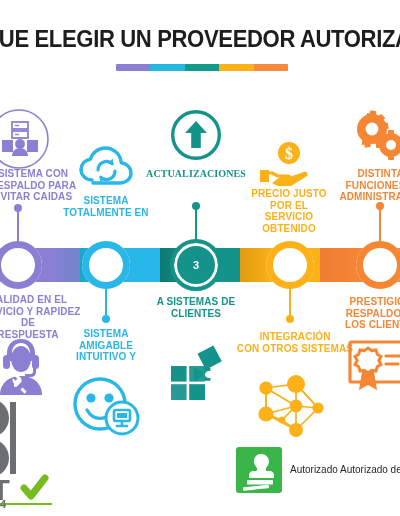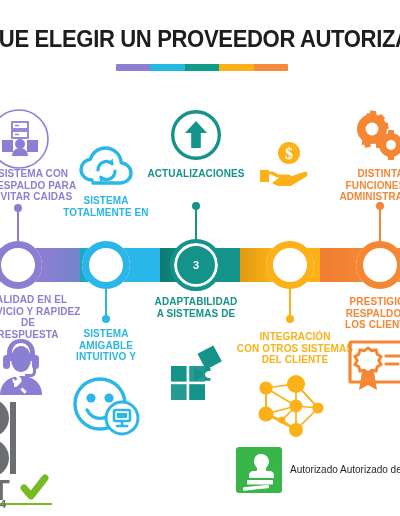--- a/index.html
+++ b/index.html
@@ -144,32 +144,37 @@
     <div>SISTEMA</div>
     <div>TOTALMENTE EN</div>
   </div>
 
   <div class="icon" style="left:171px;top:110px;">
     <svg width="50" height="50" viewBox="0 0 50 50">
       <circle cx="25" cy="25" r="23.3" fill="none" stroke="#14938a" stroke-width="3.4"></circle>
       <path d="M25 11l11 12h-6.2v15h-9.6V23H14z" fill="#14938a"></path>
     </svg>
   </div>
-  <div class="lbl" style="left:143px;top:168px;width:106px;color:#14938a;">
+  <div class="lbl" style="left:143px;top:168px;width:106px;color:#14938a;font-family:Liberation Serif, serif;">
     <div>ACTUALIZACIONES</div>
   </div>
 
   <div class="icon" style="left:258px;top:140px;">
     <svg width="62" height="48" viewBox="0 0 62 48">
       <circle cx="31" cy="13" r="11" fill="#fbb117"></circle>
       <text x="31" y="19" text-anchor="middle" font-family="Liberation Serif, serif" font-size="16" font-weight="bold" fill="#ffffff">$</text>
       <path d="M4 33h10l6 3h10c2.6 0 3.4 3.4.6 3.9l-8.6.6" fill="none" stroke="#fbb117" stroke-width="3.2" stroke-linecap="round" stroke-linejoin="round"></path>
       <path d="M2 30h9v12H2z" fill="#fbb117"></path>
       <path d="M22 37h9l15-5c3-1 5 2.6 2.4 4.4L33 46H20l-6-3" fill="#fbb117"></path>
     </svg>
+  </div>
+  <div class="lbl" style="left:238px;top:188px;width:102px;color:#fbb117;">
+    <div>PRECIO JUSTO</div>
+    <div>POR EL</div>
+    <div>SERVICIO OBTENIDO</div>
   </div>
 
   <div class="icon" style="left:345px;top:105px;">
     <svg width="72" height="62" viewBox="0 0 72 62">
       <g fill="#f58634">
         <path d="M22 8l2.6.5.9-3.3 5.8 1.1-.2 3.4 2.4 1.3 2.5-2.3 4.2 4.2-2.3 2.5 1.3 2.4 3.4-.2 1.1 5.8-3.3.9.5 2.6-3.3.9-.5 2.6-3.4-.2-1.3 2.4 2.3 2.5-4.2 4.2-2.5-2.3-2.4 1.3.2 3.4-5.8 1.1-.9-3.3-2.6.5z"></path>
         <circle cx="27" cy="24" r="15" fill="#f58634"></circle>
         <circle cx="27" cy="24" r="6.4" fill="#ffffff"></circle>
         <circle cx="46" cy="40" r="12" fill="#f58634"></circle>
         <circle cx="46" cy="40" r="5" fill="#ffffff"></circle>
@@ -221,22 +226,22 @@
       <path d="M17 34c3.2 5.6 8 8.4 13 8.4S40.8 39.6 44 34" fill="none" stroke="#29b6e8" stroke-width="3.4" stroke-linecap="round"></path>
       <circle cx="52" cy="42" r="16" fill="#ffffff" stroke="#29b6e8" stroke-width="3"></circle>
       <rect x="44" y="34" width="16" height="11" rx="1.4" fill="none" stroke="#29b6e8" stroke-width="2.6"></rect>
       <rect x="47" y="37" width="10" height="5" fill="#29b6e8"></rect>
       <line x1="52" y1="45" x2="52" y2="49" stroke="#29b6e8" stroke-width="2.6"></line>
       <line x1="47" y1="50" x2="57" y2="50" stroke="#29b6e8" stroke-width="2.6" stroke-linecap="round"></line>
     </svg>
   </div>
 
   <div class="lbl" style="left:144px;top:296px;width:104px;color:#14938a;">
-    <div>ADAPTABILIDAD</div>
     <div>A SISTEMAS DE</div>
+    <div>CLIENTES</div>
   </div>
   <div class="icon" style="left:165px;top:340px;">
     <svg width="68" height="62" viewBox="0 0 68 62">
       <g fill="#14938a">
         <path d="M6 26h16v16H6z"></path>
         <path d="M24 26h16v16H24z" opacity="0.92"></path>
         <path d="M6 44h16v16H6z" opacity="0.92"></path>
         <path d="M24 44h16v16H24z"></path>
         <g transform="rotate(-28 46 18)">
           <path d="M36 8h18v18H36z"></path>
@@ -247,21 +252,20 @@
         <rect x="21.6" y="26" width="2.6" height="34"></rect>
         <rect x="6" y="41.6" width="34" height="2.6"></rect>
       </g>
       <path d="M40 34.5c0-2.6 2.8-4.4 5.4-3.2v-3.6h-6v13h6v-3c-2.6 1.2-5.4-.6-5.4-3.2z" fill="#14938a"></path>
     </svg>
   </div>
 
   <div class="lbl" style="left:236px;top:331px;width:118px;color:#fbb117;">
     <div>INTEGRACIÓN</div>
     <div>CON OTROS SISTEMAS</div>
-    <div>DEL CLIENTE</div>
   </div>
   <div class="icon" style="left:252px;top:374px;">
     <svg width="82" height="66" viewBox="0 0 82 66">
       <g stroke="#fbb117" stroke-width="1.7" fill="none">
         <path d="M14 14 L44 10 L66 34 L44 56 L14 40 Z"></path>
         <path d="M14 14 L44 32 M44 10 L44 32 M66 34 L44 32 M14 40 L44 32 M44 56 L44 32 M14 14 L14 40 M44 10 L66 34"></path>
         <path d="M30 46 L14 40 M30 46 L44 32 M30 46 L44 56"></path>
       </g>
       <g fill="#fbb117">
         <circle cx="44" cy="10" r="9"></circle>

